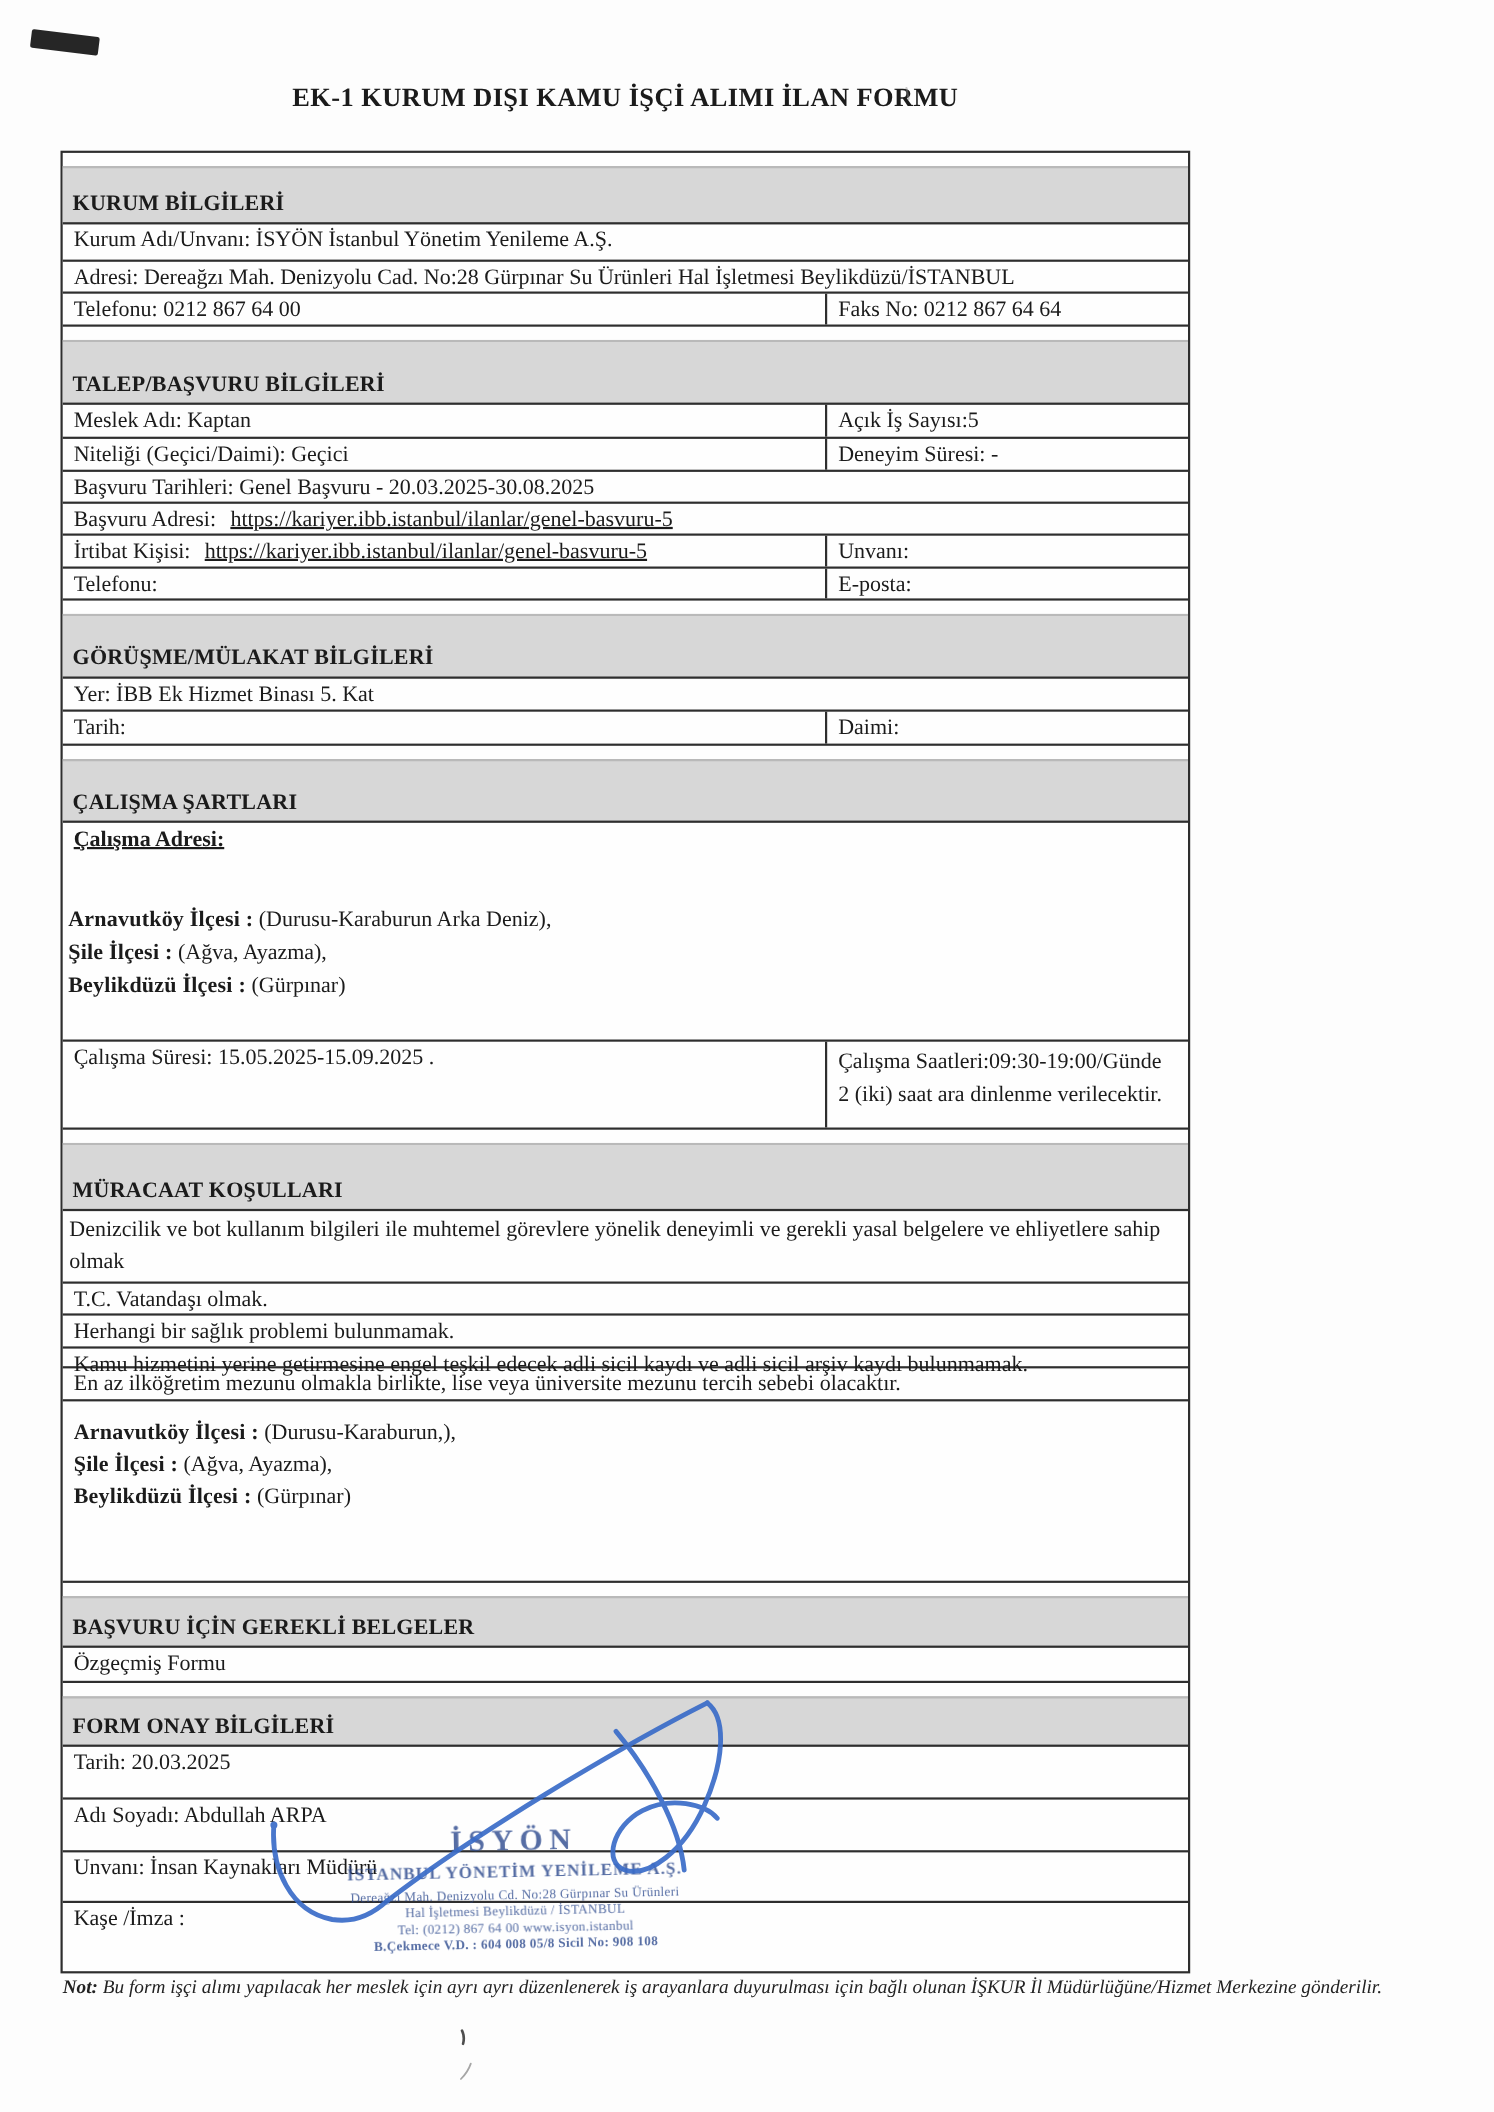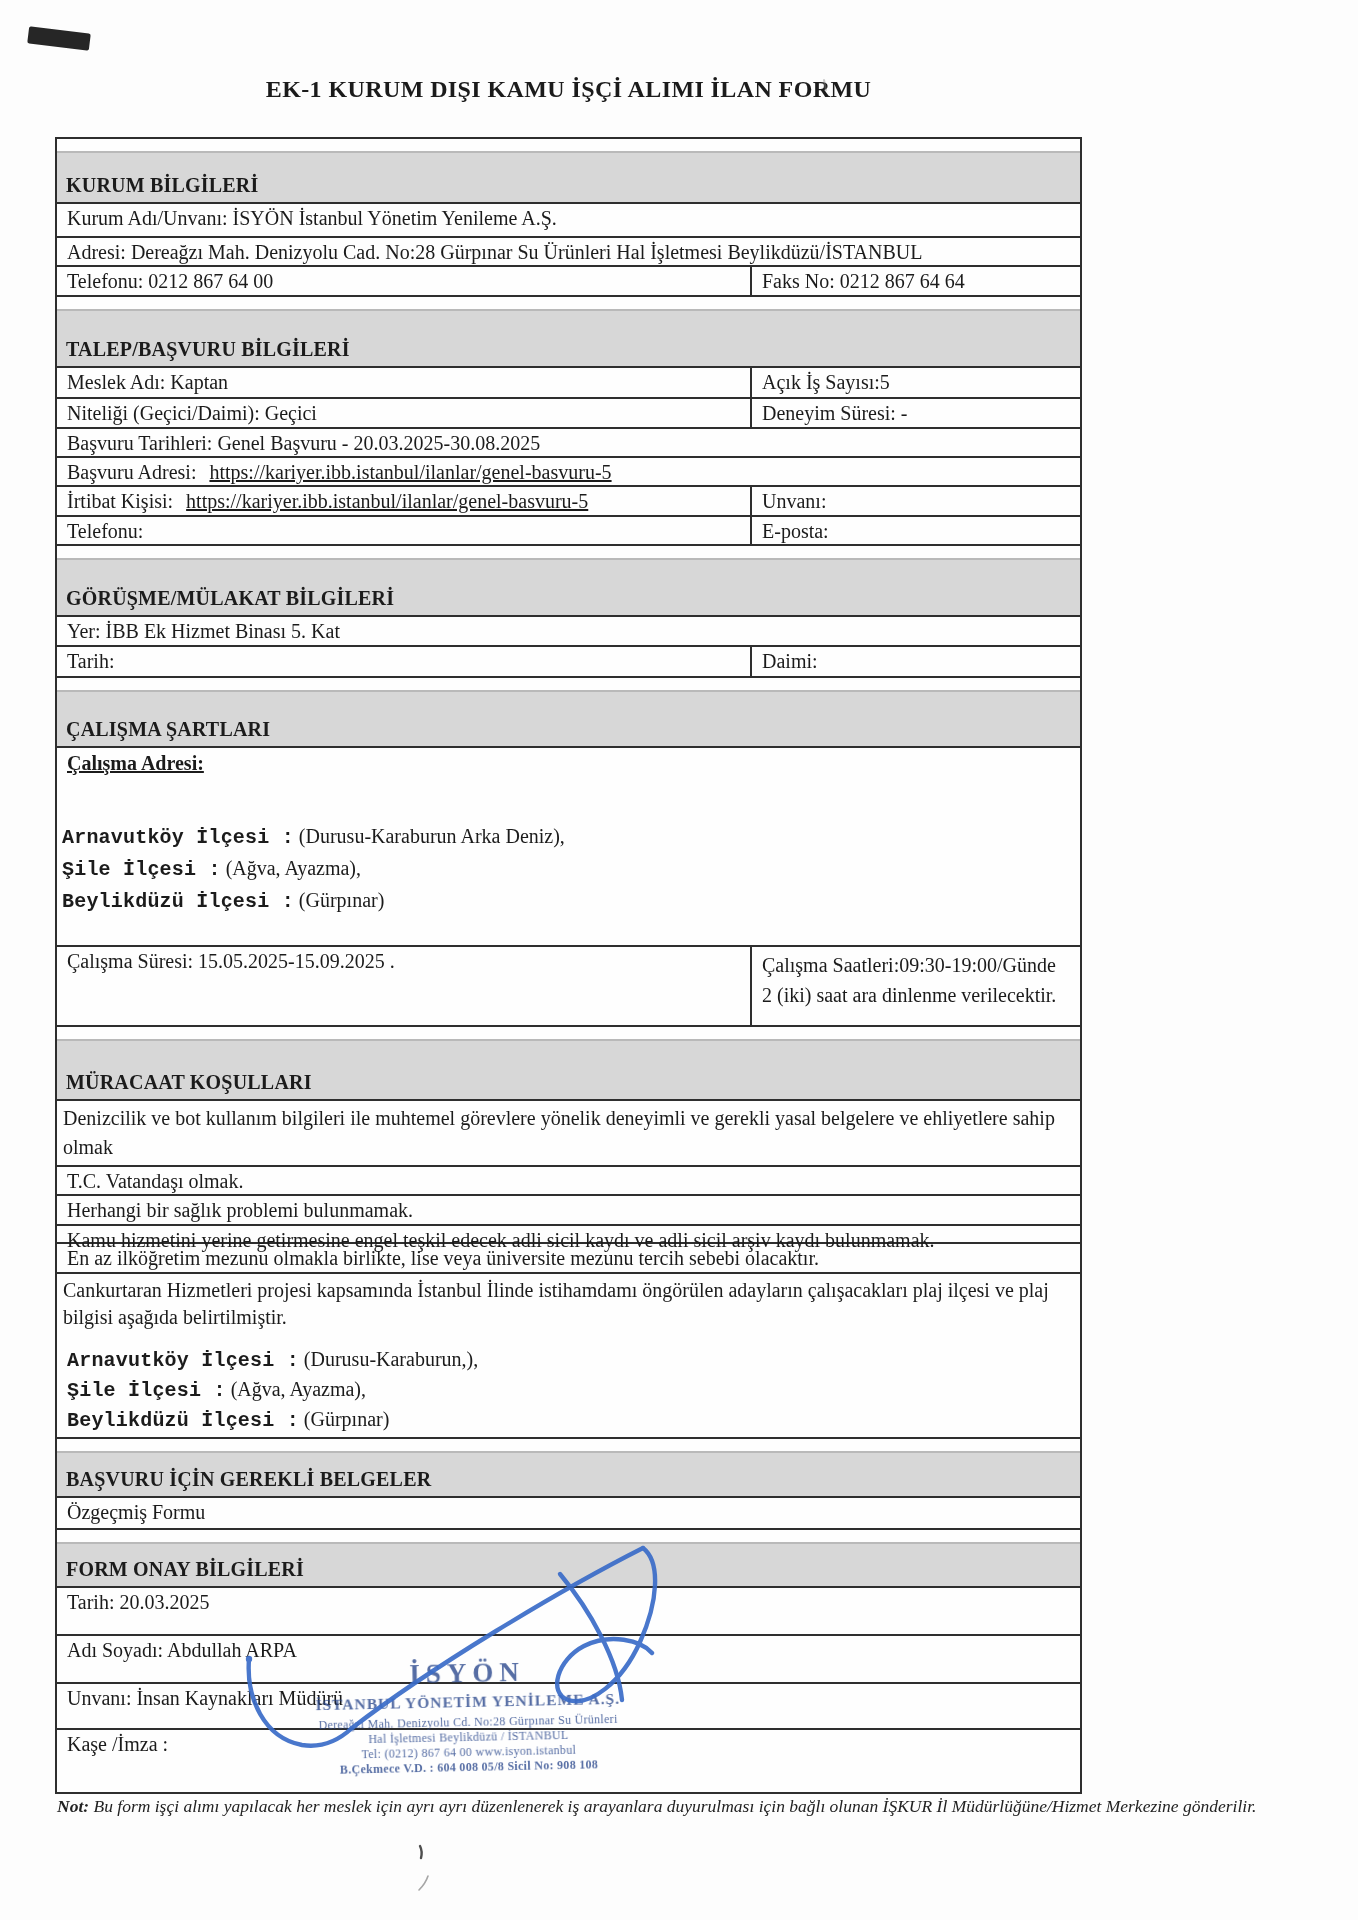--- a/index.html
+++ b/index.html
@@ -29,21 +29,21 @@
   .row:last-child { border-bottom:none; }
   .c  { padding:3px 10px 2px; }
   .cl { flex:0 0 695px; border-right:2px solid #2e2e2e; }
   .cr { flex:1 1 auto; }
   .full { flex:1 1 auto; }
   .tall { display:block; font-size:20px; border-bottom:2px solid #2e2e2e; }
   .u { text-decoration:underline; }
   .b { font-weight:bold; }
   .adres-head { font-weight:bold; text-decoration:underline; padding:4px 10px; }
   .ilce-line { padding:0 10px 0 5px; line-height:30px; }
-  .ilce-line .b { letter-spacing:.2px;font-family:Liberation Mono, monospace; }
+  .ilce-line .b { letter-spacing:.2px; }
   .para { padding:3px 10px 0; line-height:27px; }
   .note {
     position:absolute; left:57px; top:1792px; width:1252px;
     font-style:italic; font-size:17.5px; line-height:29px; color:#222;
   }
   .stamp {
     position:absolute; left:278px; top:1660px; width:380px;
     text-align:center; transform:rotate(-1.2deg);
     color:#2d4a8e; opacity:.8; filter:blur(.4px);
     pointer-events:none; line-height:1;
@@ -147,21 +147,20 @@
     <div class="row" style="height:30px">
       <div class="c full">Herhangi bir sağlık problemi bulunmamak.</div>
     </div>
     <div class="row" style="height:18px">
       <div class="c full">Kamu hizmetini yerine getirmesine engel teşkil edecek adli sicil kaydı ve adli sicil arşiv kaydı bulunmamak.</div>
     </div>
     <div class="row" style="height:30px">
       <div class="c full">En az ilköğretim mezunu olmakla birlikte, lise veya üniversite mezunu tercih sebebi olacaktır.</div>
     </div>
     <div class="tall" style="height:165px">
-      <div class="para" style="padding-left:6px">Cankurtaran Hizmetleri projesi kapsamında İstanbul İlinde istihamdamı öngörülen adayların çalışacakları plaj ilçesi ve plaj bilgisi aşağıda belirtilmiştir.</div>
       <div style="height:14px"></div>
       <div class="ilce-line" style="line-height:29px;padding-left:10px">
         <span class="b">Arnavutköy İlçesi :</span><span> (Durusu-Karaburun,),</span>
       </div>
       <div class="ilce-line" style="line-height:29px;padding-left:10px">
         <span class="b">Şile İlçesi :</span><span> (Ağva, Ayazma),</span>
       </div>
       <div class="ilce-line" style="line-height:29px;padding-left:10px">
         <span class="b">Beylikdüzü İlçesi :</span><span> (Gürpınar)</span>
       </div>

